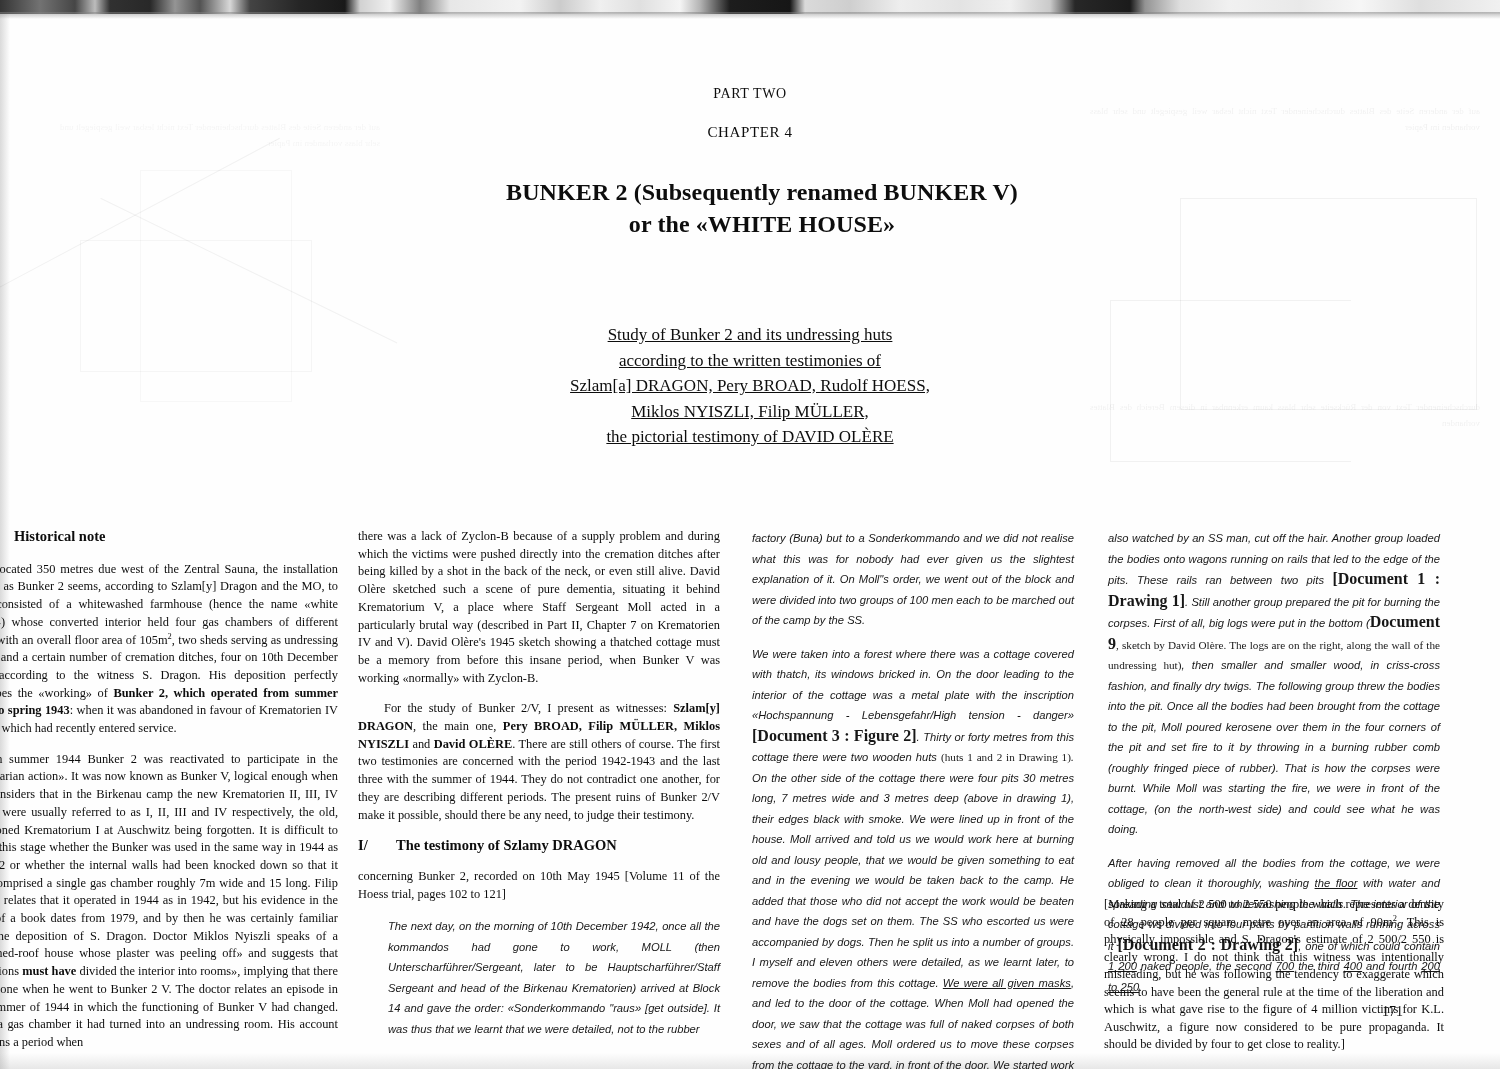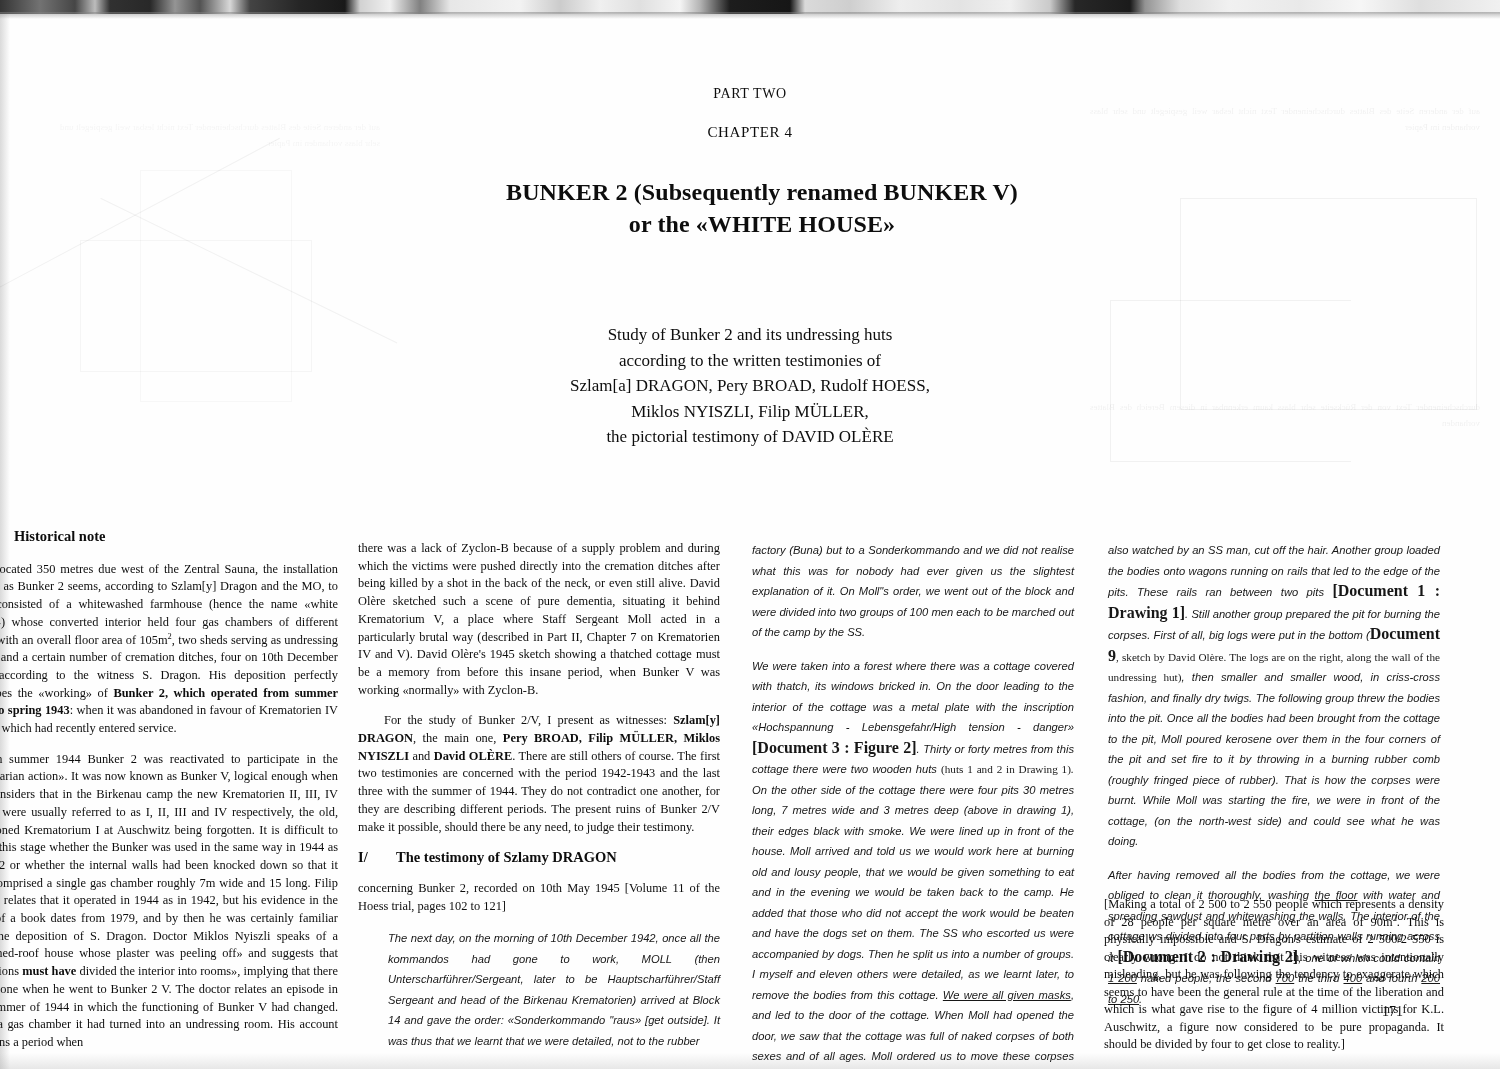--- a/index.html
+++ b/index.html
@@ -110,25 +110,26 @@
     font-size: 24px;
     font-weight: bold;
     line-height: 32px;
     letter-spacing: .1px;
     margin-left: 12px;
   }
   .subtitle {
     top: 322px;
     font-size: 17px;
     line-height: 25.5px;
+    text-decoration: underline;
   }
 
   
   .col { position: absolute; top: 528px; }
-  .col p { margin: 12px 0 13px 0; }
+  .col p { margin: 0 0 13px 0; }
 
   .col1 { left: -34px; width: 372px; font-size: 12.4px; line-height: 17.7px; text-align: justify; }
   .col2 { left: 358px; width: 362px; font-size: 12.4px; line-height: 17.7px; text-align: justify; }
   .col3 { left: 752px; width: 322px; }
   .col4 { left: 1108px; width: 332px; }
 
   .col1 .head, .col2 .head {
     font-weight: bold;
     font-size: 14.5px;
     margin: 0 0 15px 0;

